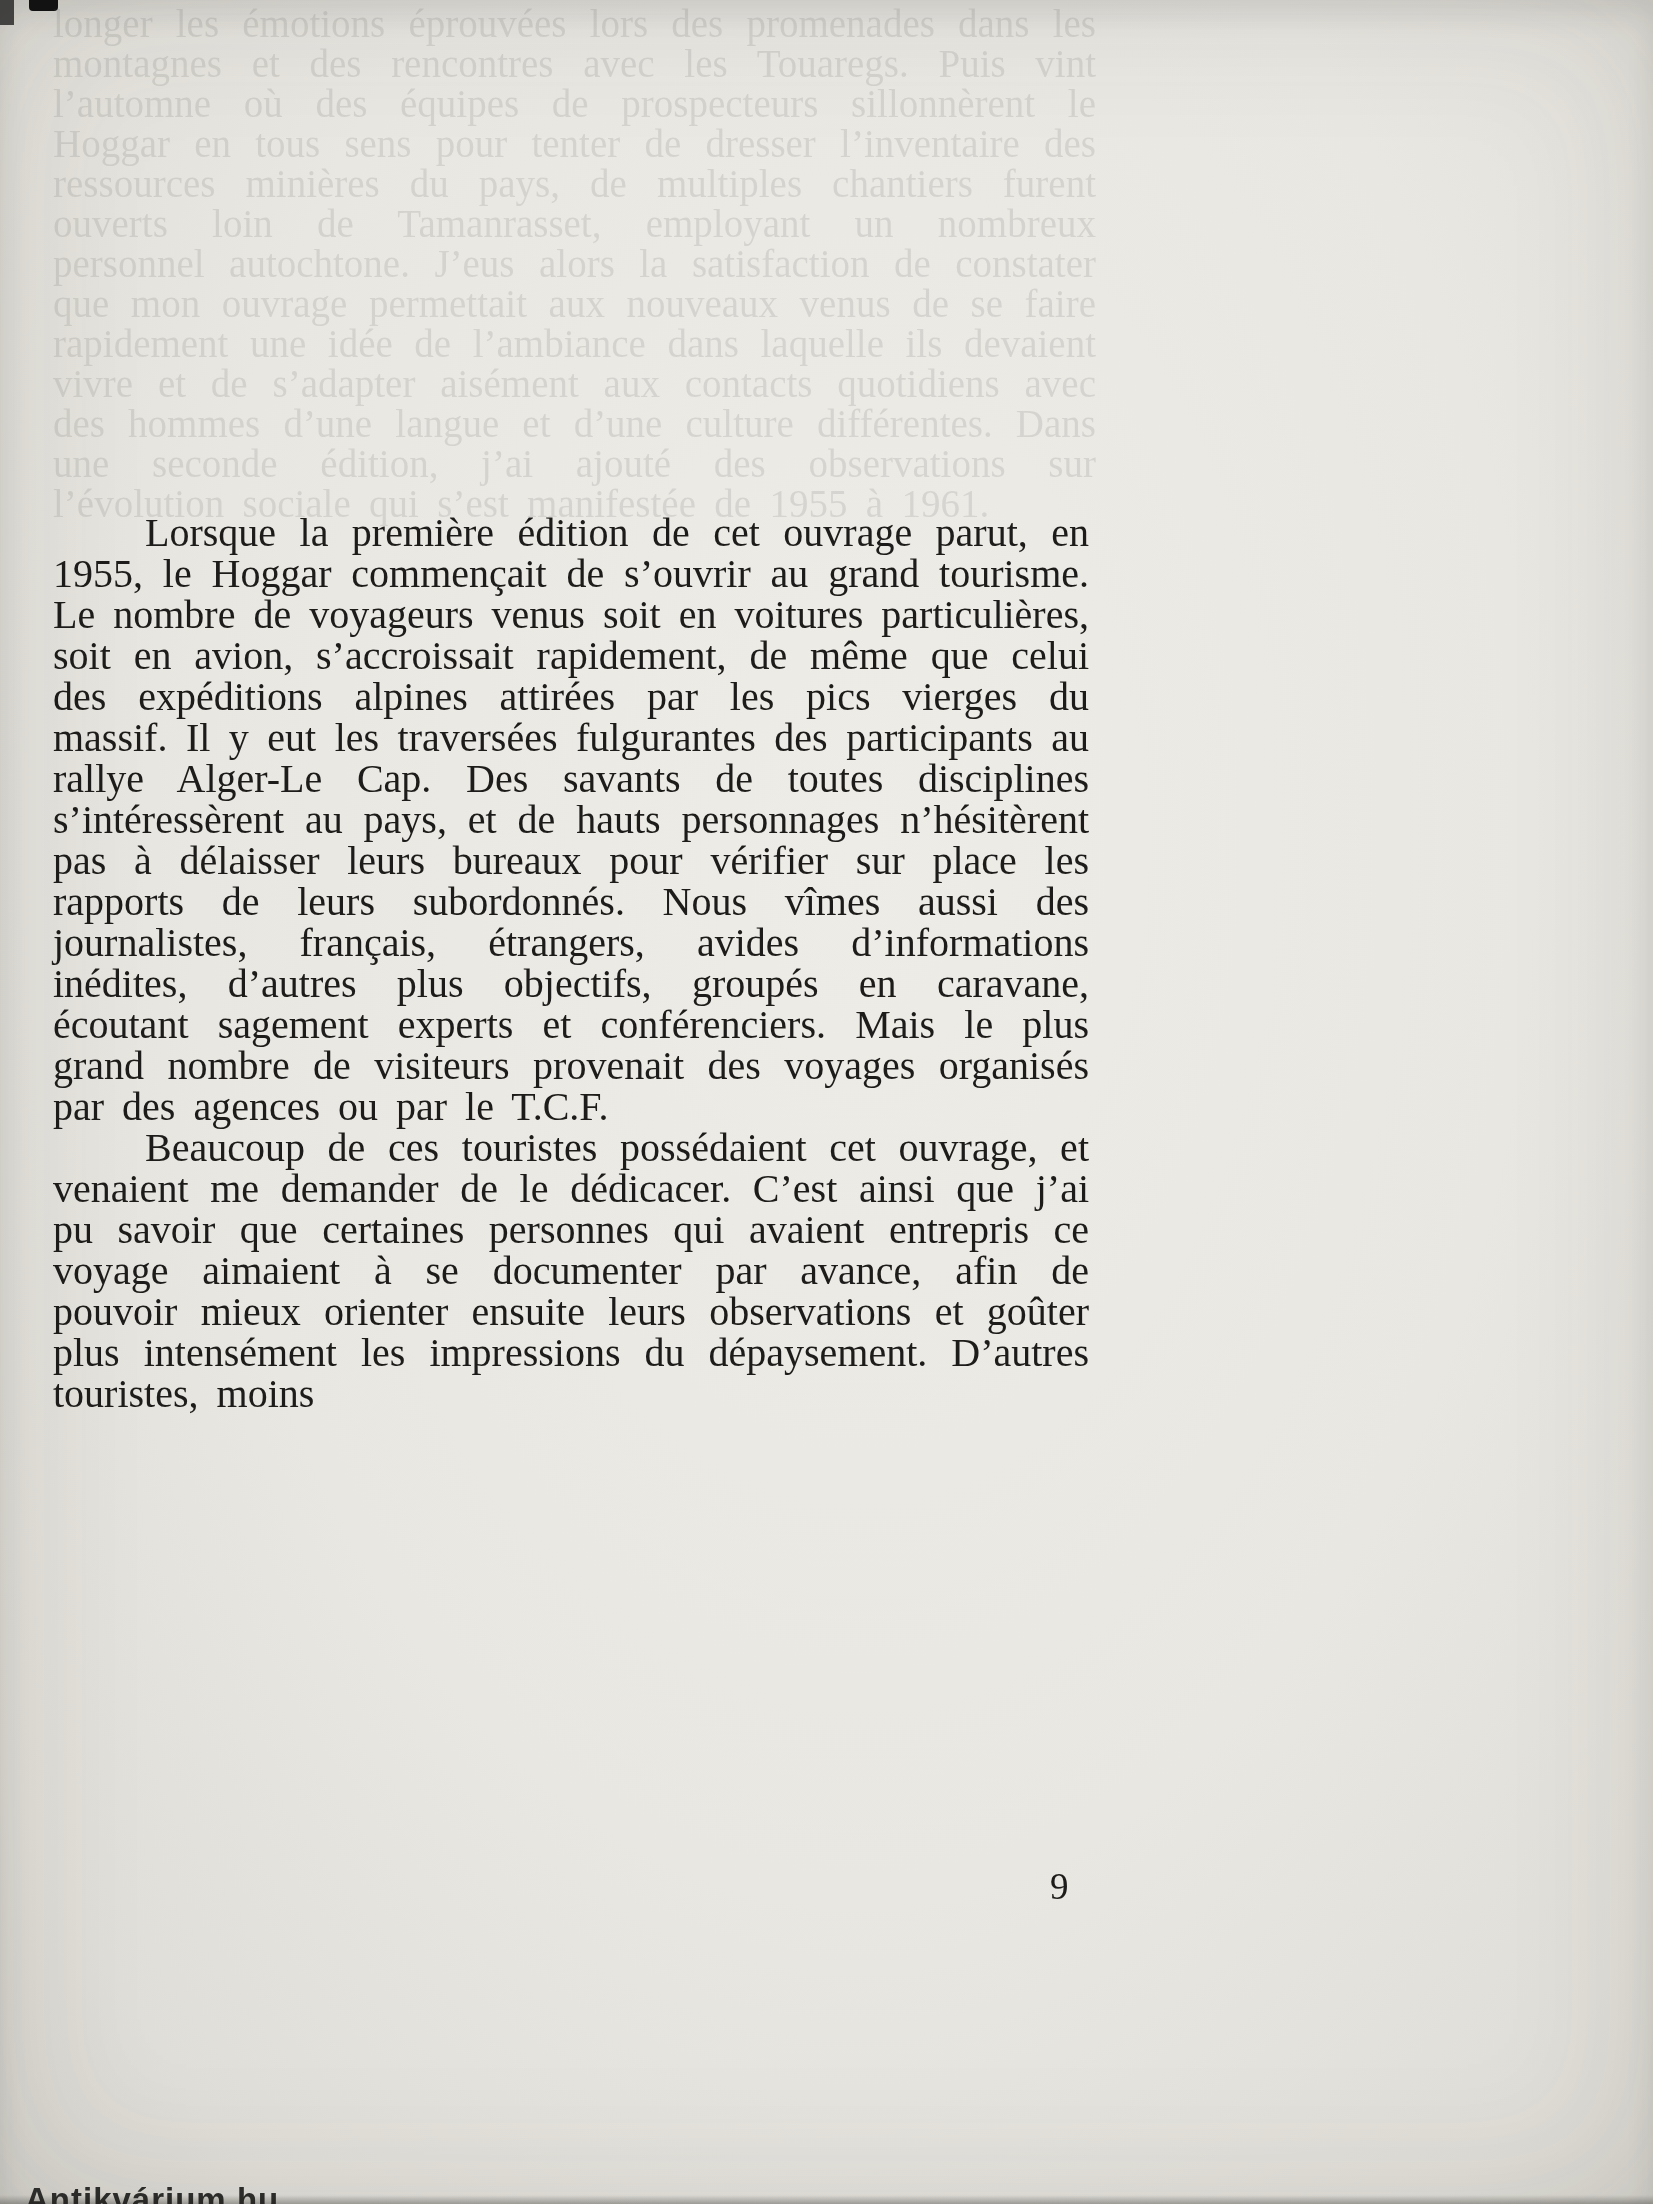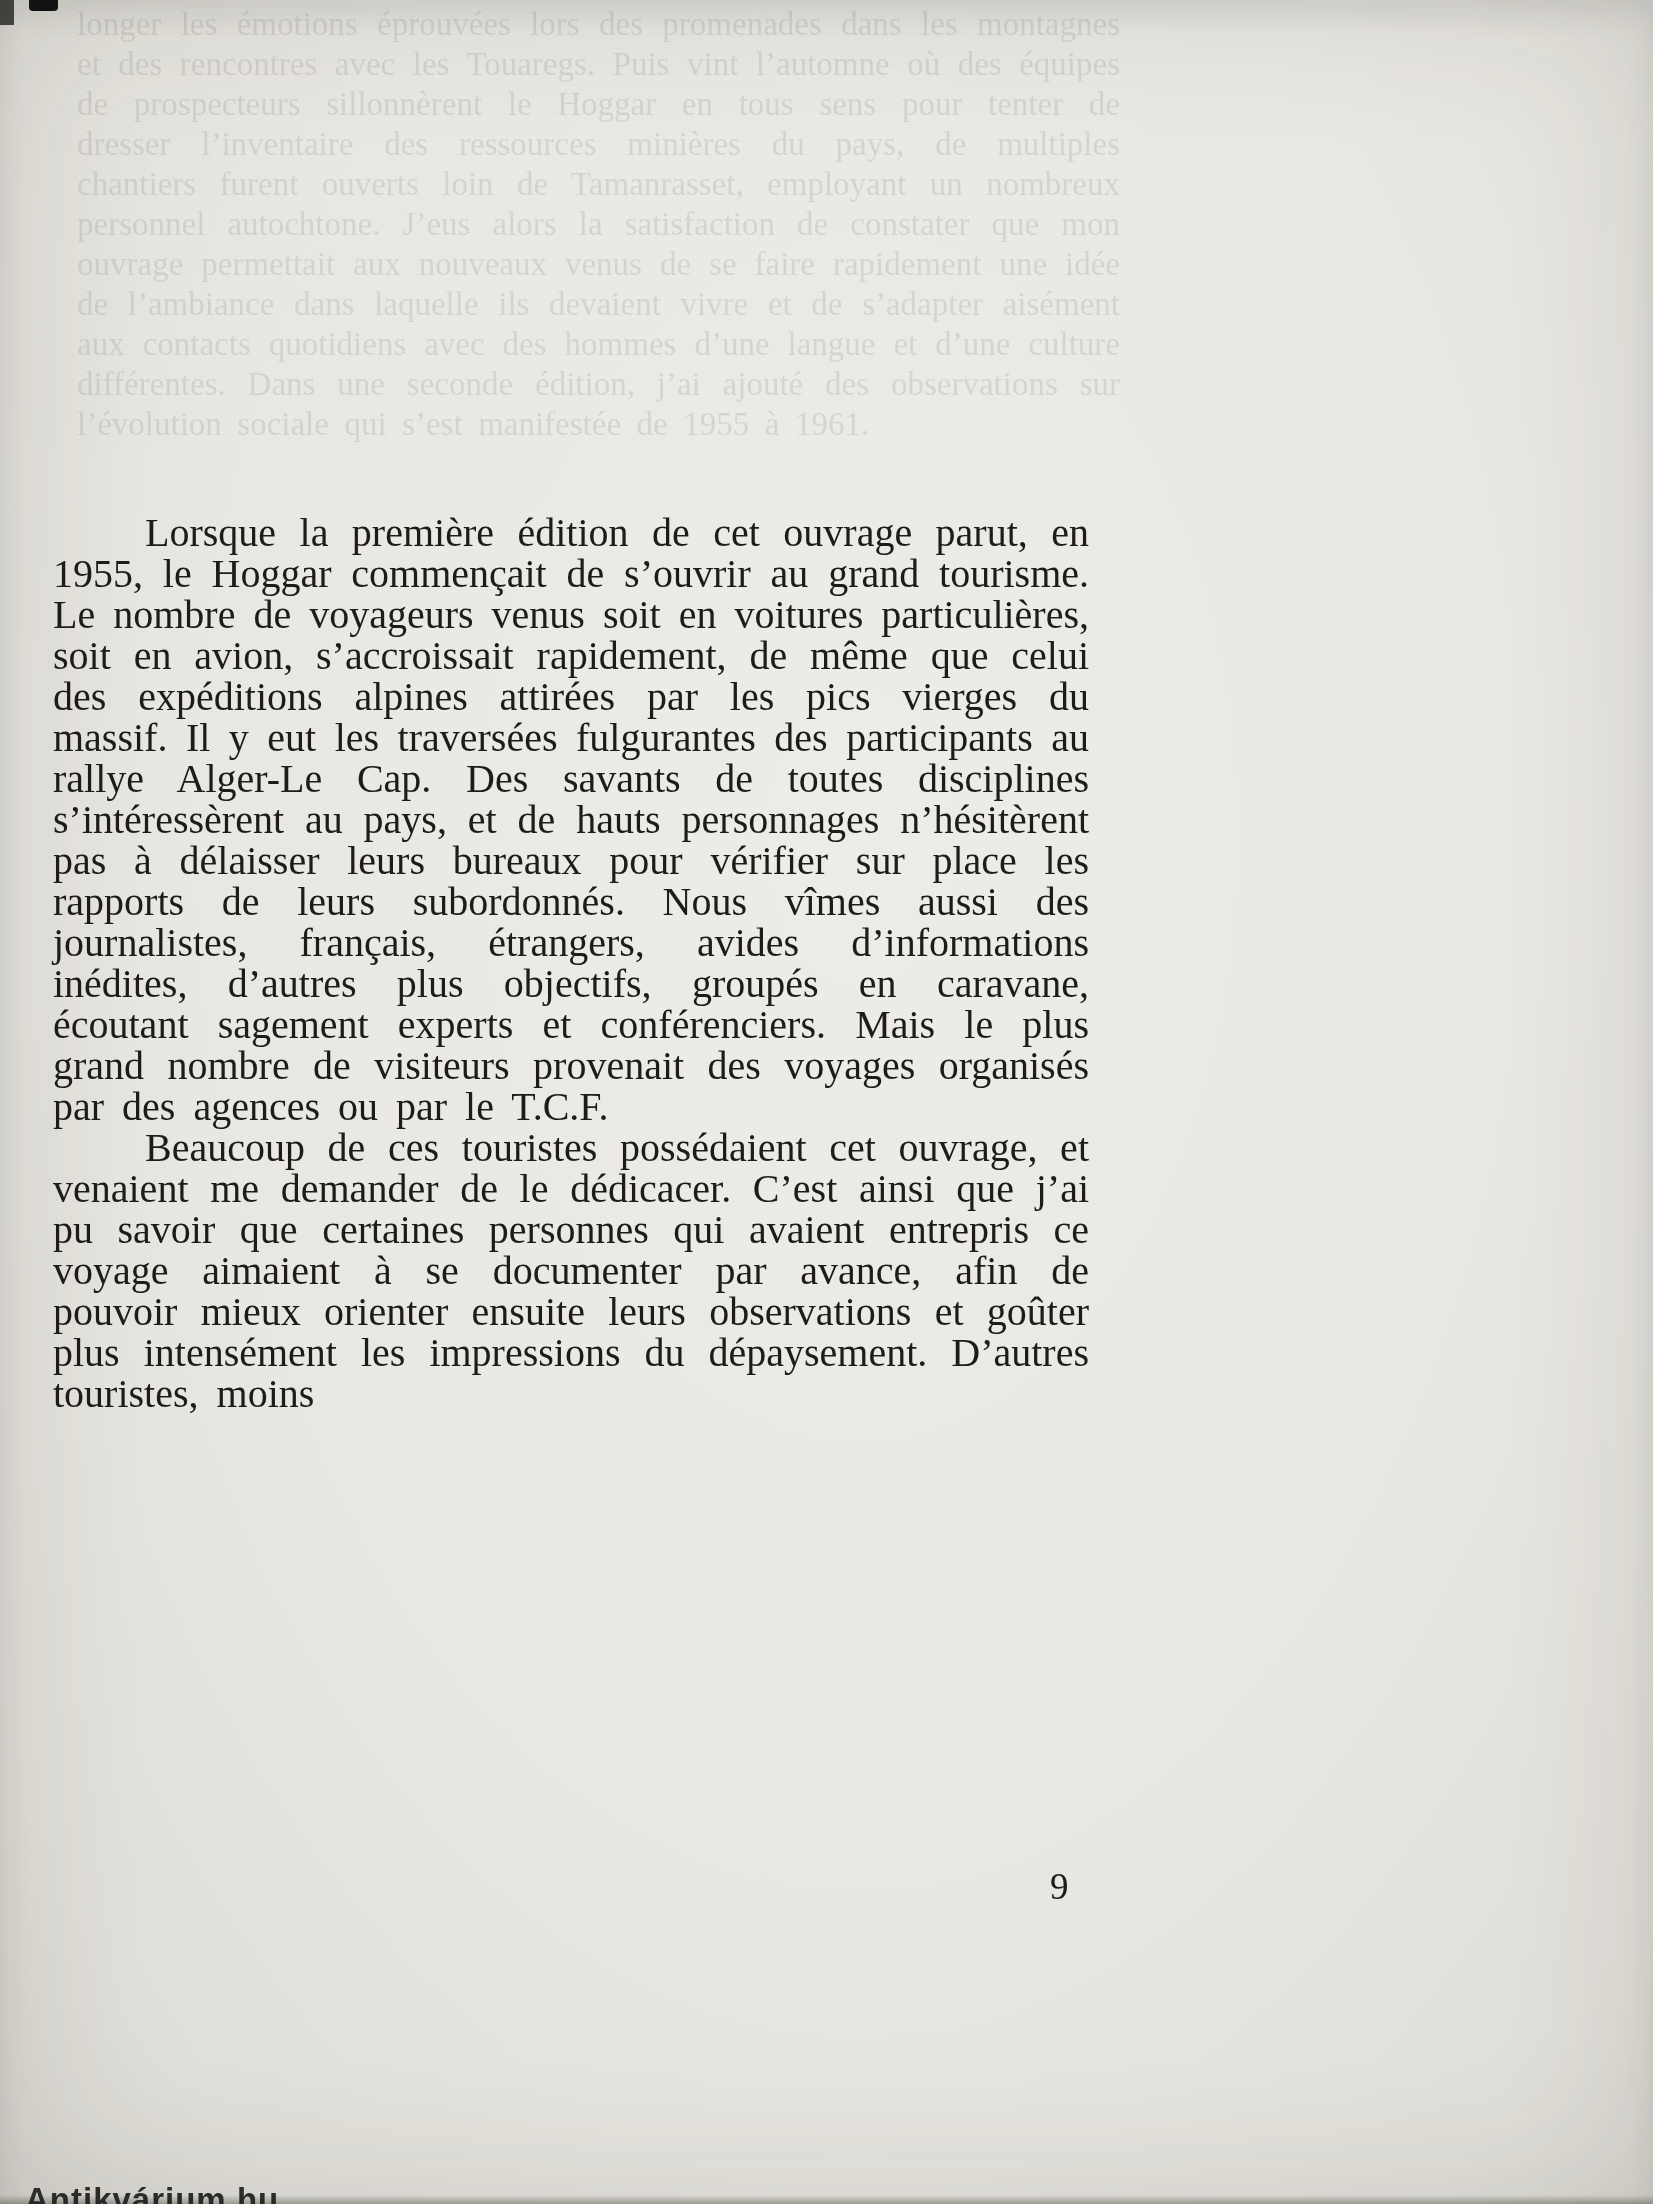--- a/index.html
+++ b/index.html
@@ -16,30 +16,29 @@
     overflow: hidden;
     box-shadow: inset 0 0 155px rgba(60,55,45,0.12), inset 0 13.6px 29px rgba(40,40,40,0.10);
     font-family: "Liberation Serif", "DejaVu Serif", serif;
   }
   
   .bleedthrough {
     position: absolute;
     left: 53px;
     top: 3.9px;
     width: 1043px;
-    font-size: 33px;
+    font-size: 39px;
     line-height: 40px;
     color: #4a4a48;
     opacity: 0.13;
     filter: blur(0.7px);
     text-align: justify;
     word-spacing: 0.22em;
     user-select: none;
     pointer-events: none;
-    margin-left: 24px;
   }
   .title {
     position: absolute;
     left: 53px;
     top: 245px;
     width: 1036px;
     text-align: center;
     font-size: 64px;
     font-weight: bold;
     letter-spacing: 2.9px;

